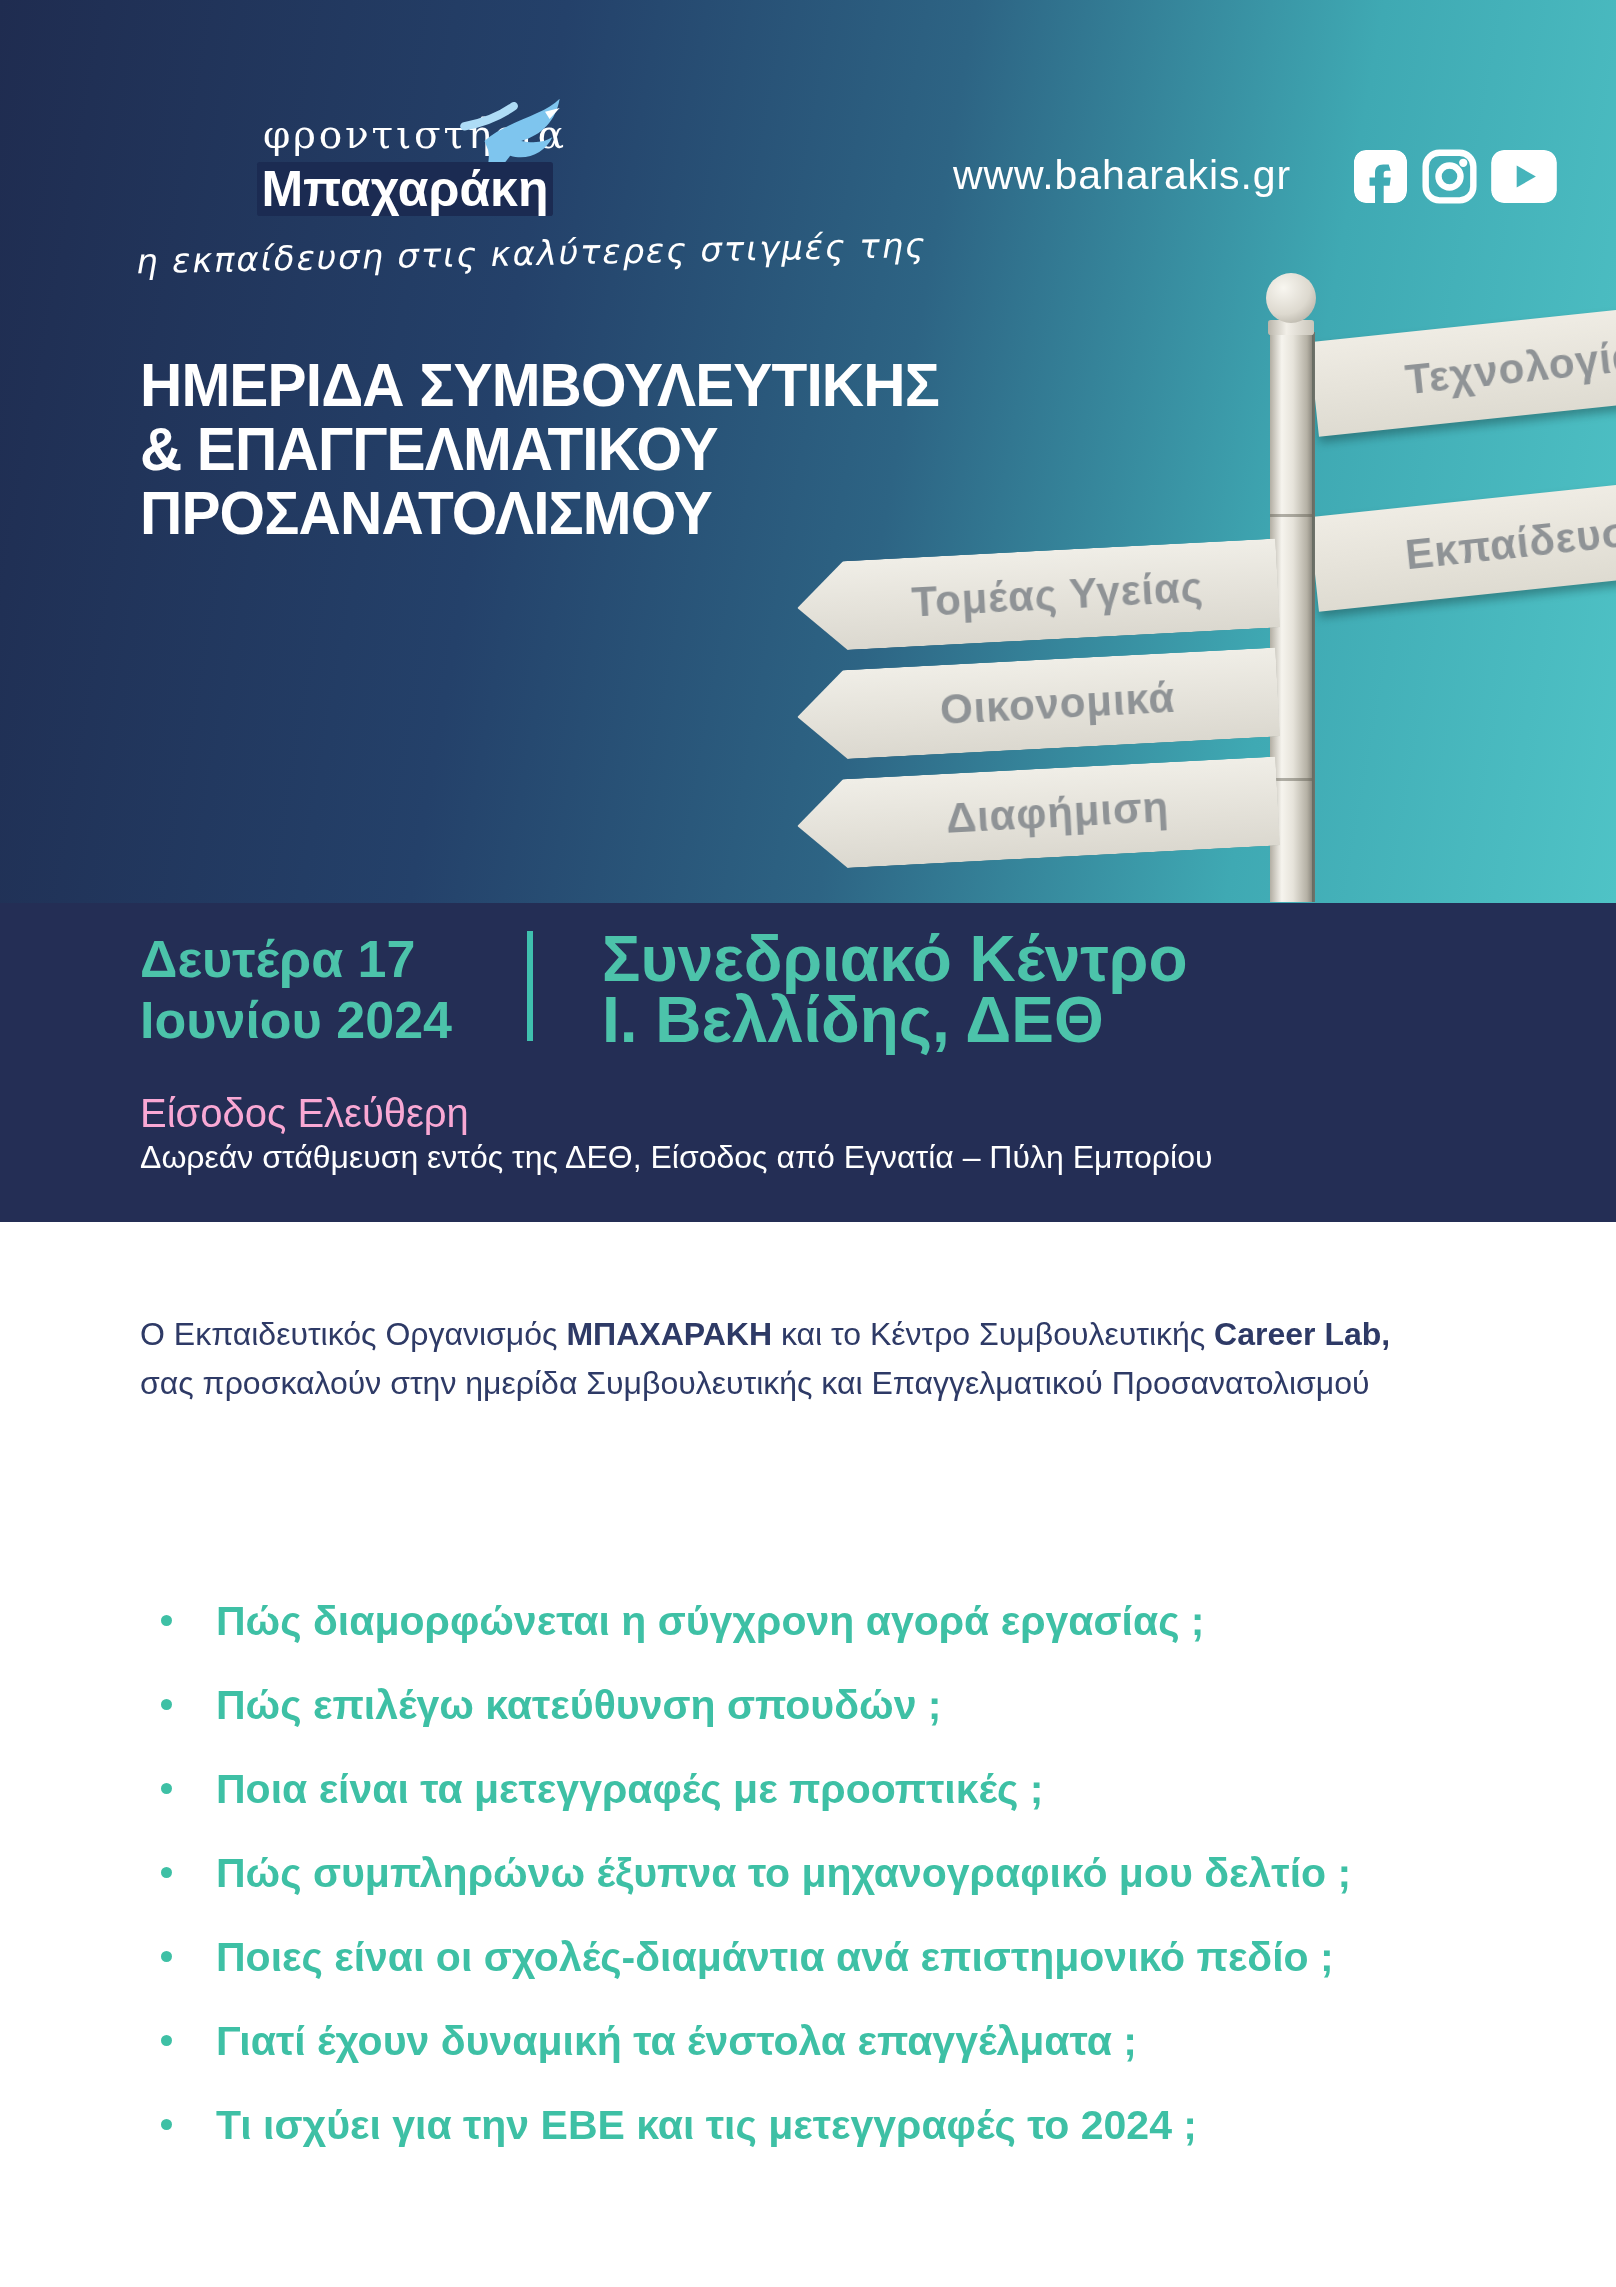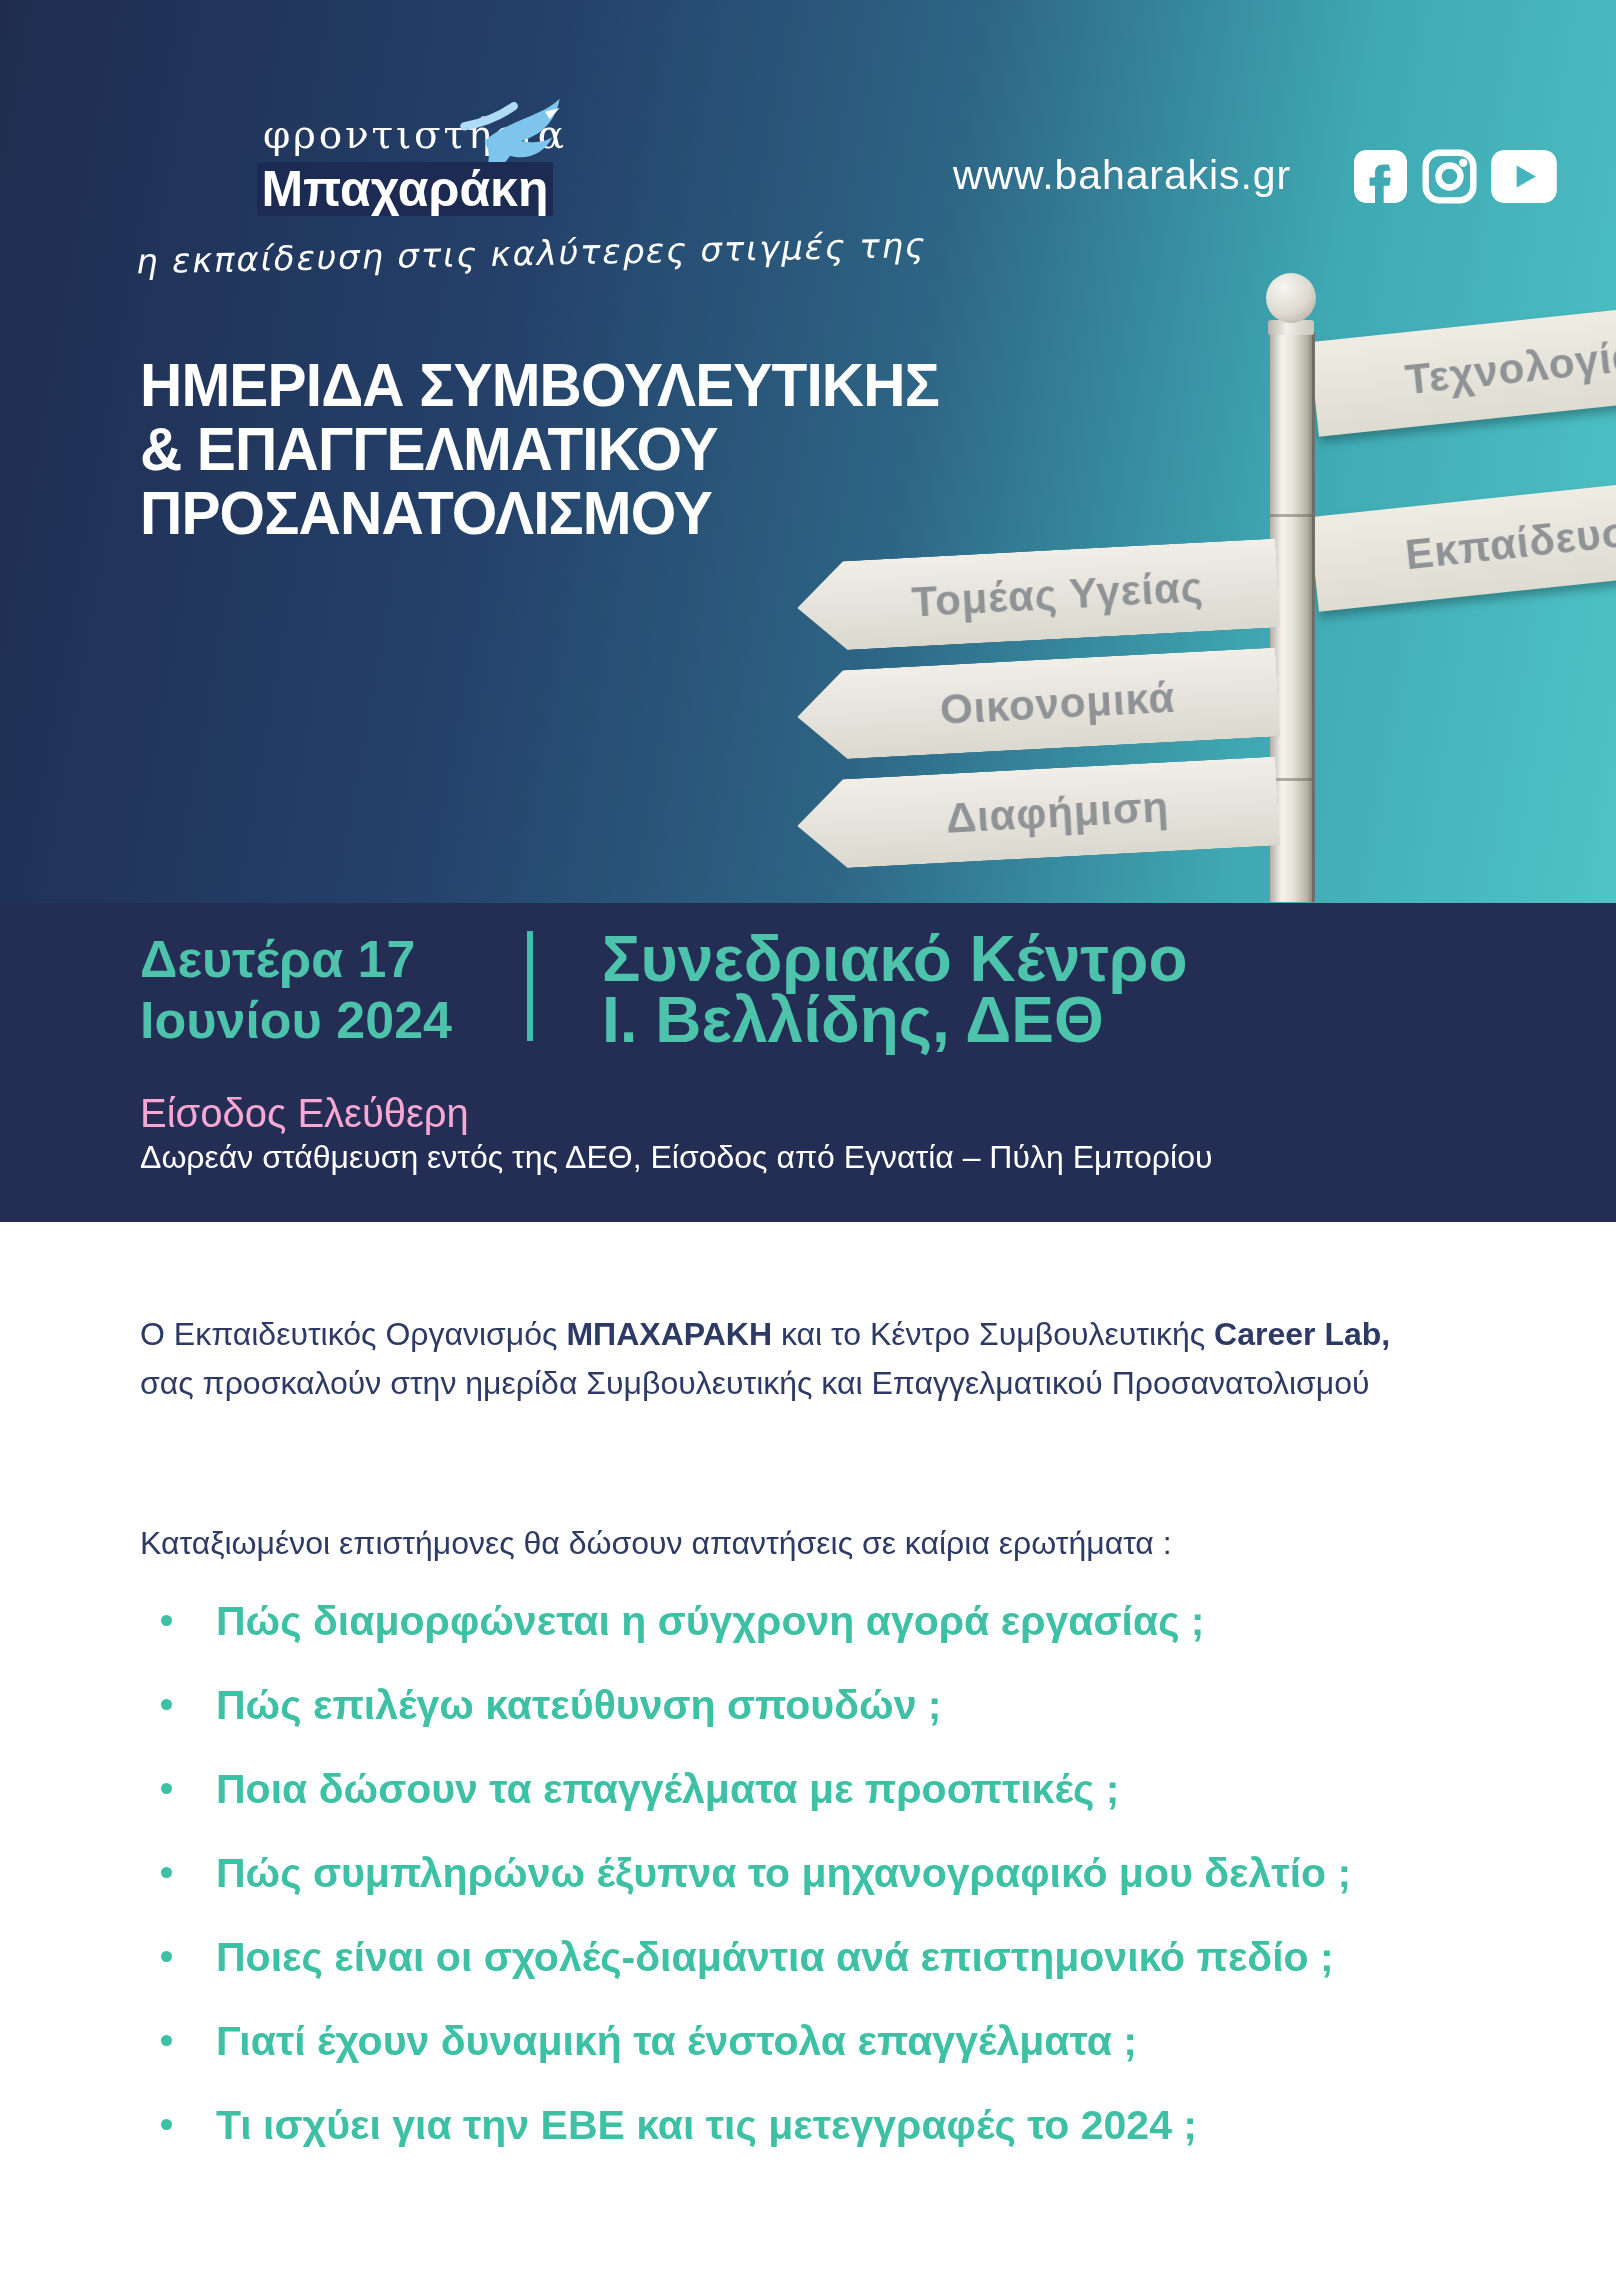--- a/index.html
+++ b/index.html
@@ -165,25 +165,24 @@
     </div>
     <div class="note1">Είσοδος Ελεύθερη</div>
     <div class="note2">Δωρεάν στάθμευση εντός της ΔΕΘ, Είσοδος από Εγνατία – Πύλη Εμπορίου</div>
   </section>
 
   <section class="content">
     <div class="intro">
         <div><span>Ο Εκπαιδευτικός Οργανισμός </span><span class="b">ΜΠΑΧΑΡΑΚΗ</span><span> και το Κέντρο Συμβουλευτικής </span><span class="b">Career Lab,</span></div>
         <div><span>σας προσκαλούν στην ημερίδα Συμβουλευτικής και Επαγγελματικού Προσανατολισμού</span></div>
       </div>
-    <div class="lead">Καταξιωμένοι επιστήμονες θα δώσουν απαντήσεις σε καίρια ερωτήματα :</div>
     <ul class="questions">
         <li>Πώς διαμορφώνεται η σύγχρονη αγορά εργασίας ;</li>
         <li>Πώς επιλέγω κατεύθυνση σπουδών ;</li>
-        <li>Ποια δώσουν τα επαγγέλματα με προοπτικές ;</li>
+        <li>Ποια είναι τα μετεγγραφές με προοπτικές ;</li>
         <li>Πώς συμπληρώνω έξυπνα το μηχανογραφικό μου δελτίο ;</li>
         <li>Ποιες είναι οι σχολές-διαμάντια ανά επιστημονικό πεδίο ;</li>
         <li>Γιατί έχουν δυναμική τα ένστολα επαγγέλματα ;</li>
         <li>Τι ισχύει για την ΕΒΕ και τις μετεγγραφές το 2024 ;</li>
       </ul>
   </section>
 
 </div>
 
 

